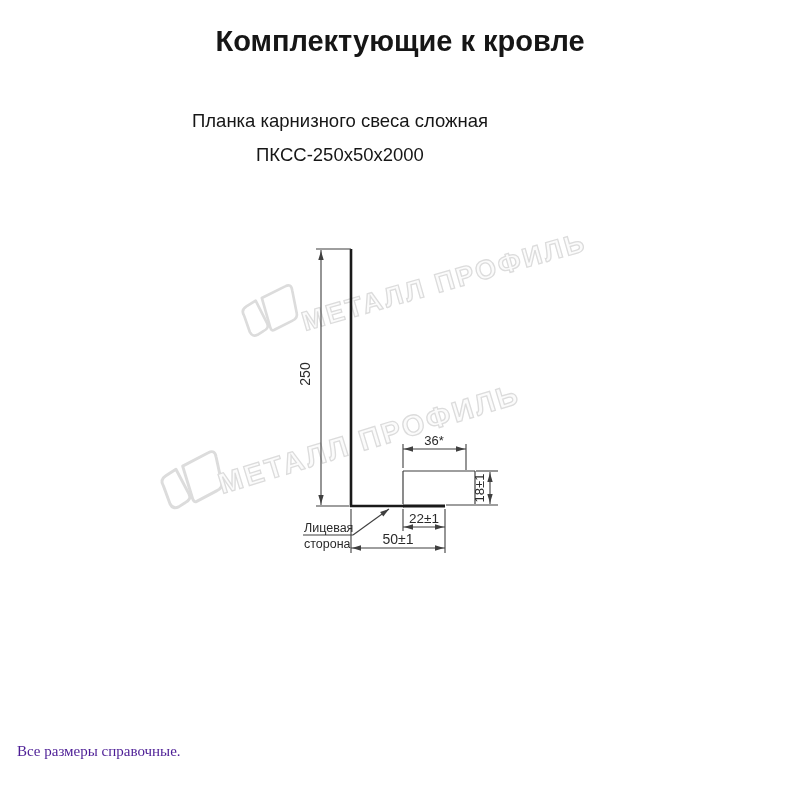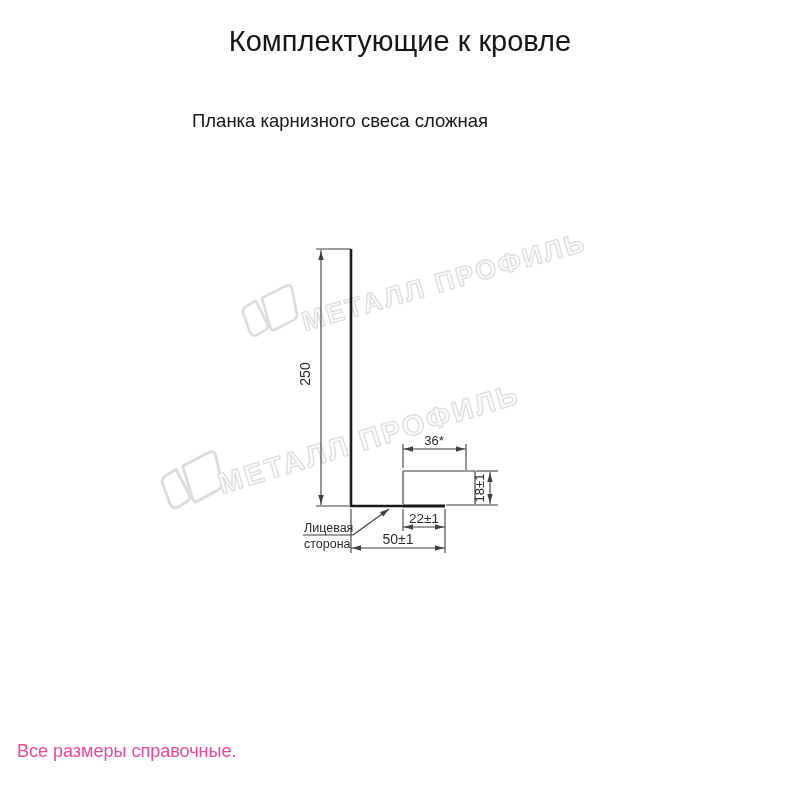--- a/index.html
+++ b/index.html
@@ -5,40 +5,41 @@
   html,body{margin:0;padding:0;}
   body{
     width:800px;height:800px;position:relative;overflow:hidden;
     background:#ffffff;
     font-family:"Liberation Sans", sans-serif;
     color:#151515;
   }
   .title{
     position:absolute;top:24px;left:0;width:800px;
     text-align:center;font-size:29px;line-height:34px;
-    color:#161616;white-space:nowrap;
+    color:#161616;white-space:nowrap;font-weight:bold;
   }
   .subtitle{
     position:absolute;top:104px;left:0;width:680px;
     text-align:center;font-size:18.5px;line-height:34px;
     color:#161616;
   }
   .footer{
     position:absolute;left:17px;top:742px;
-    font-size:18px;line-height:19px;color:#ec4899;
+    font-size:15px;line-height:19px;color:#4c1d95;font-family:Liberation Serif, serif;
   }
   #drawing-svg{position:absolute;left:0;top:0;}
 </style>
 </head>
 <body>
 
 <div class="title">Комплектующие к кровле</div>
 
 <div class="subtitle">
   <div>Планка карнизного свеса сложная</div>
+  <div>ПКСС-250х50х2000</div>
 </div>
 
 <svg id="drawing-svg" width="800" height="800" viewBox="0 0 800 800">
     <g transform="translate(234,301) rotate(-16) scale(0.95)" fill="none" stroke="#dcdcdc" stroke-width="2.8" stroke-linejoin="round">
       <path d="M6,18 Q4,11 11,9 L22,6 L27,32 Q28,38 21,39 L14,41 Q8,42 7,36 Z"></path>
       <path d="M29,5 L56,0 Q63,-1.5 62,6 L60,30 Q60,36 53,37 L32,41 Q29,41.5 29,37 Z"></path>
     </g>
     <g transform="translate(152,470) rotate(-17) scale(1.05)" fill="none" stroke="#dcdcdc" stroke-width="2.8" stroke-linejoin="round">
       <path d="M6,18 Q4,11 11,9 L22,6 L27,32 Q28,38 21,39 L14,41 Q8,42 7,36 Z"></path>
       <path d="M29,5 L56,0 Q63,-1.5 62,6 L60,30 Q60,36 53,37 L32,41 Q29,41.5 29,37 Z"></path>

